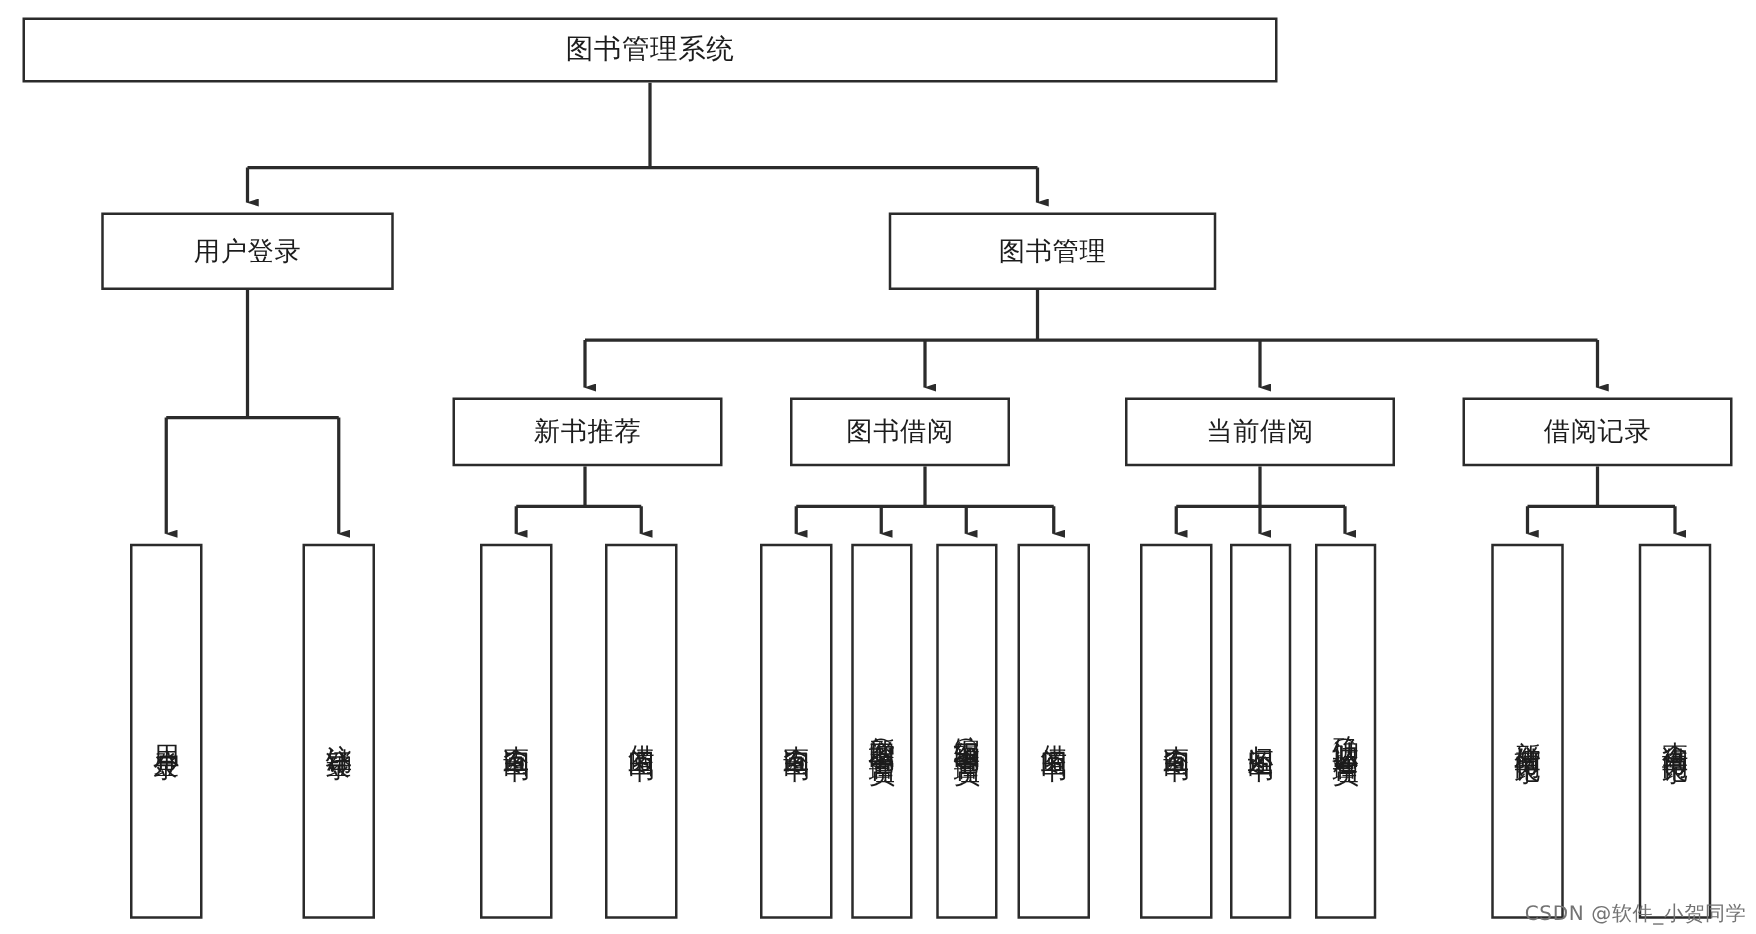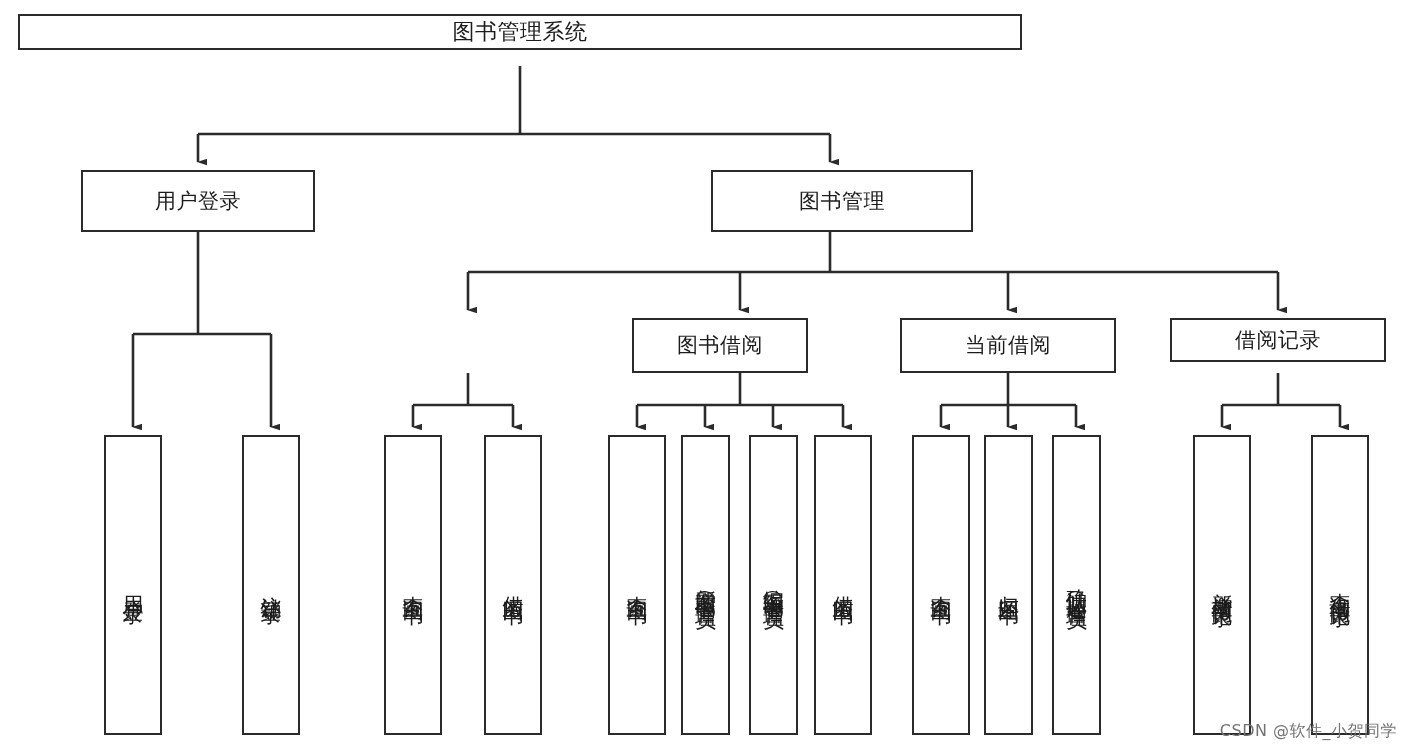--- a/index.html
+++ b/index.html
@@ -112,38 +112,41 @@
       <path d="M 1008 405 L 1008 427" marker-end="url(#arrowhead)"></path>
       <path d="M 1076 405 L 1076 427" marker-end="url(#arrowhead)"></path>
 
       <path d="M 1278 373 L 1278 405"></path>
       <path d="M 1222 405 L 1340 405"></path>
       <path d="M 1222 405 L 1222 427" marker-end="url(#arrowhead)"></path>
       <path d="M 1340 405 L 1340 427" marker-end="url(#arrowhead)"></path>
     </g>
   </svg>
 
-  <div class="node root" style="left:18px; top:14px; width:1004px; height:36px;">
+  <div class="node root" style="left:18px; top:14px; width:1004px; height:52px;">
     <span class="node-label">图书管理系统</span>
   </div>
 
   <div class="node" style="left:81px; top:170px; width:234px; height:62px;">
     <span class="node-label">用户登录</span>
   </div>
   <div class="node" style="left:711px; top:170px; width:262px; height:62px;">
     <span class="node-label">图书管理</span>
   </div>
 
+  <div class="node" style="left:362px; top:318px; width:216px; height:55px;">
+    <span class="node-label">新书推荐</span>
+  </div>
   <div class="node" style="left:632px; top:318px; width:176px; height:55px;">
     <span class="node-label">图书借阅</span>
   </div>
   <div class="node" style="left:900px; top:318px; width:216px; height:55px;">
     <span class="node-label">当前借阅</span>
   </div>
-  <div class="node" style="left:1170px; top:318px; width:216px; height:44px;">
+  <div class="node" style="left:1170px; top:318px; width:216px; height:55px;">
     <span class="node-label">借阅记录</span>
   </div>
 
   <div class="node vertical" style="left:104px; top:435px; width:58px; height:300px;">
     <span class="node-label">用户登录</span>
   </div>
   <div class="node vertical" style="left:242px; top:435px; width:58px; height:300px;">
     <span class="node-label">注销登录</span>
   </div>
 

